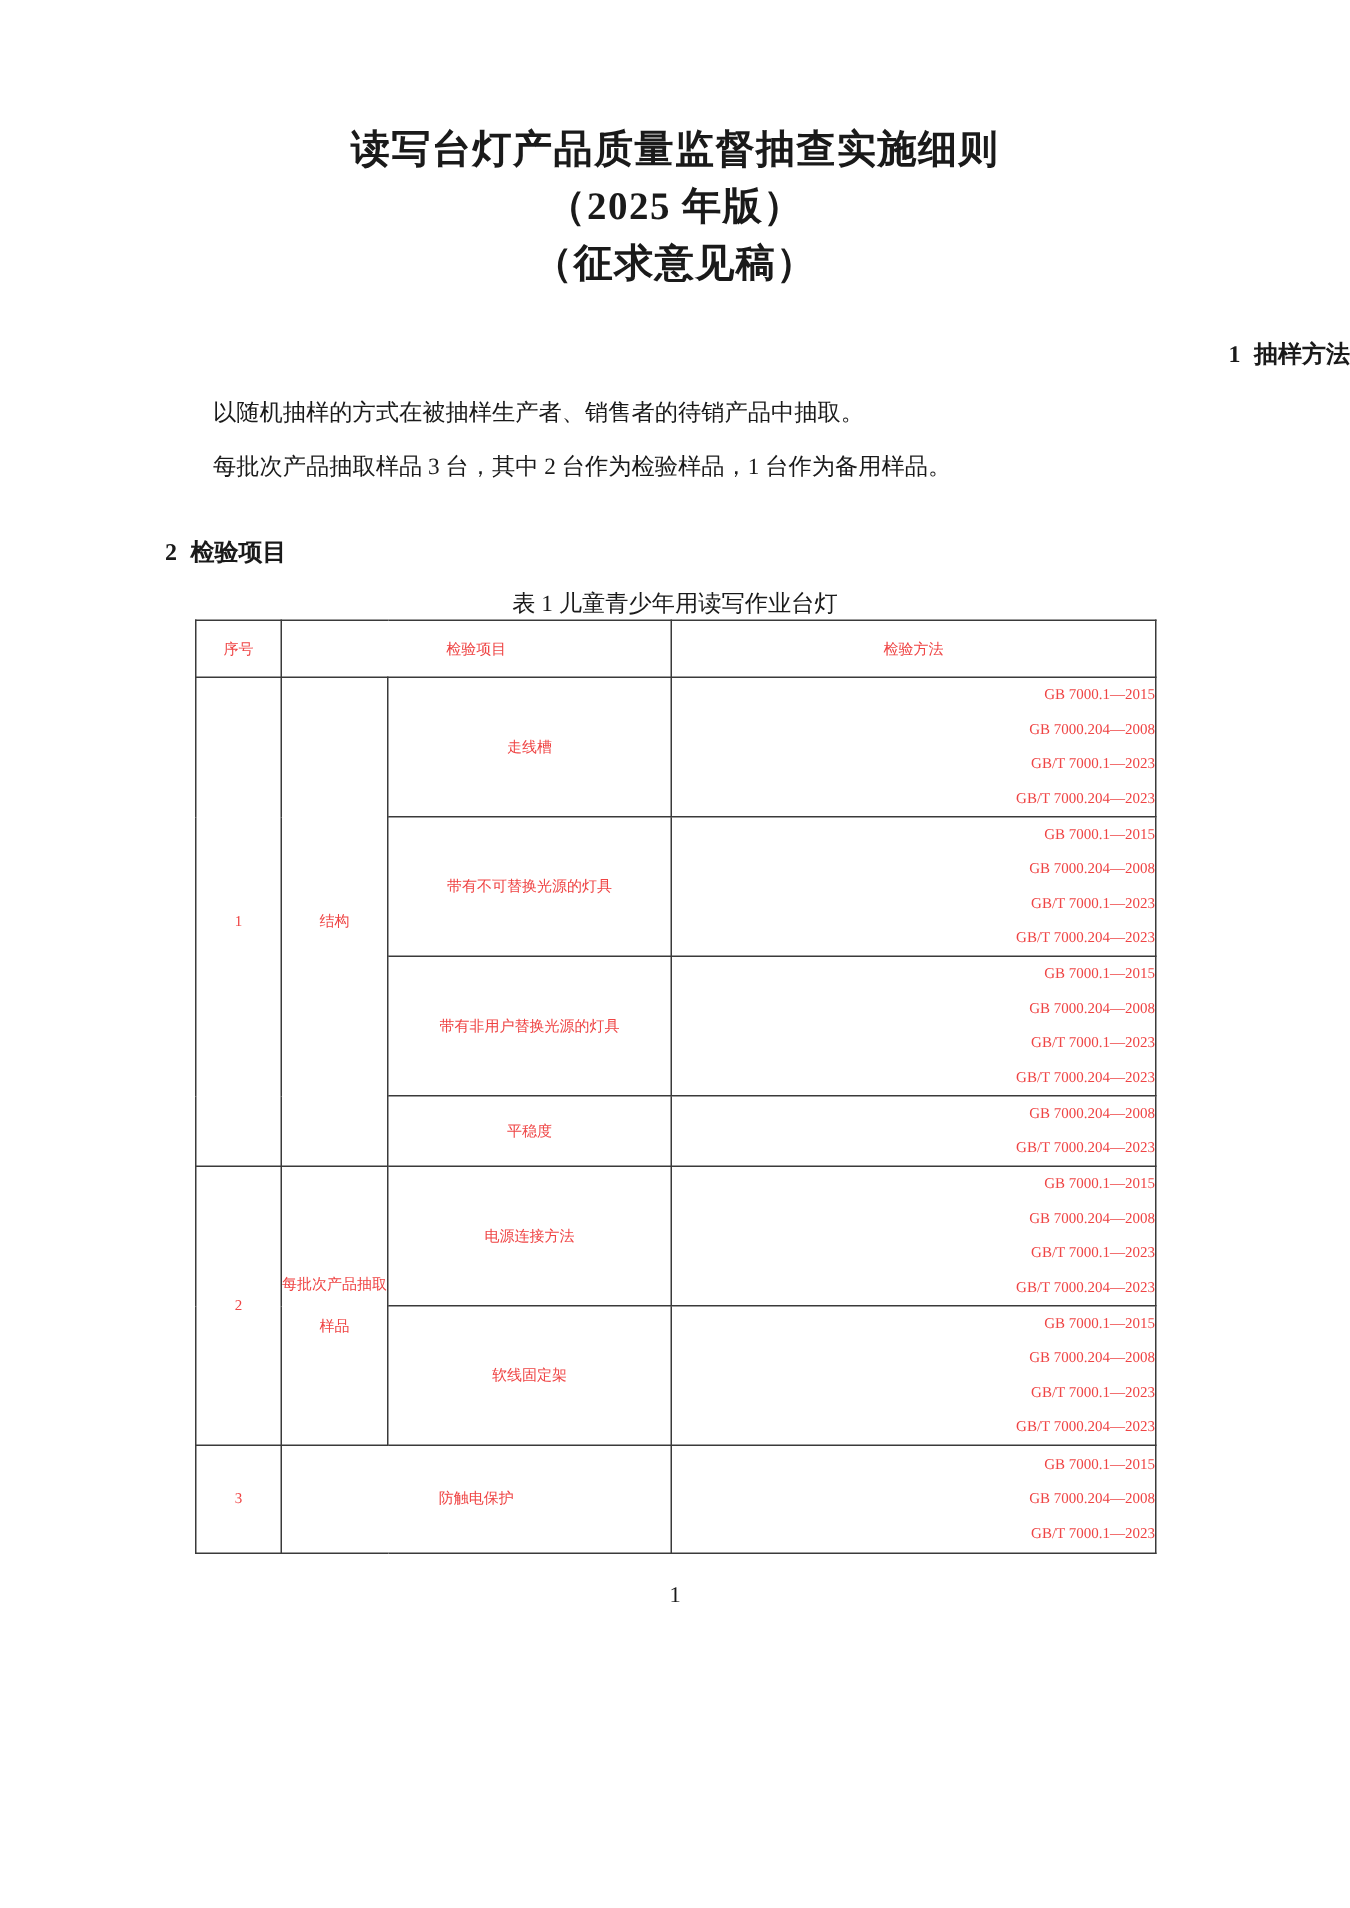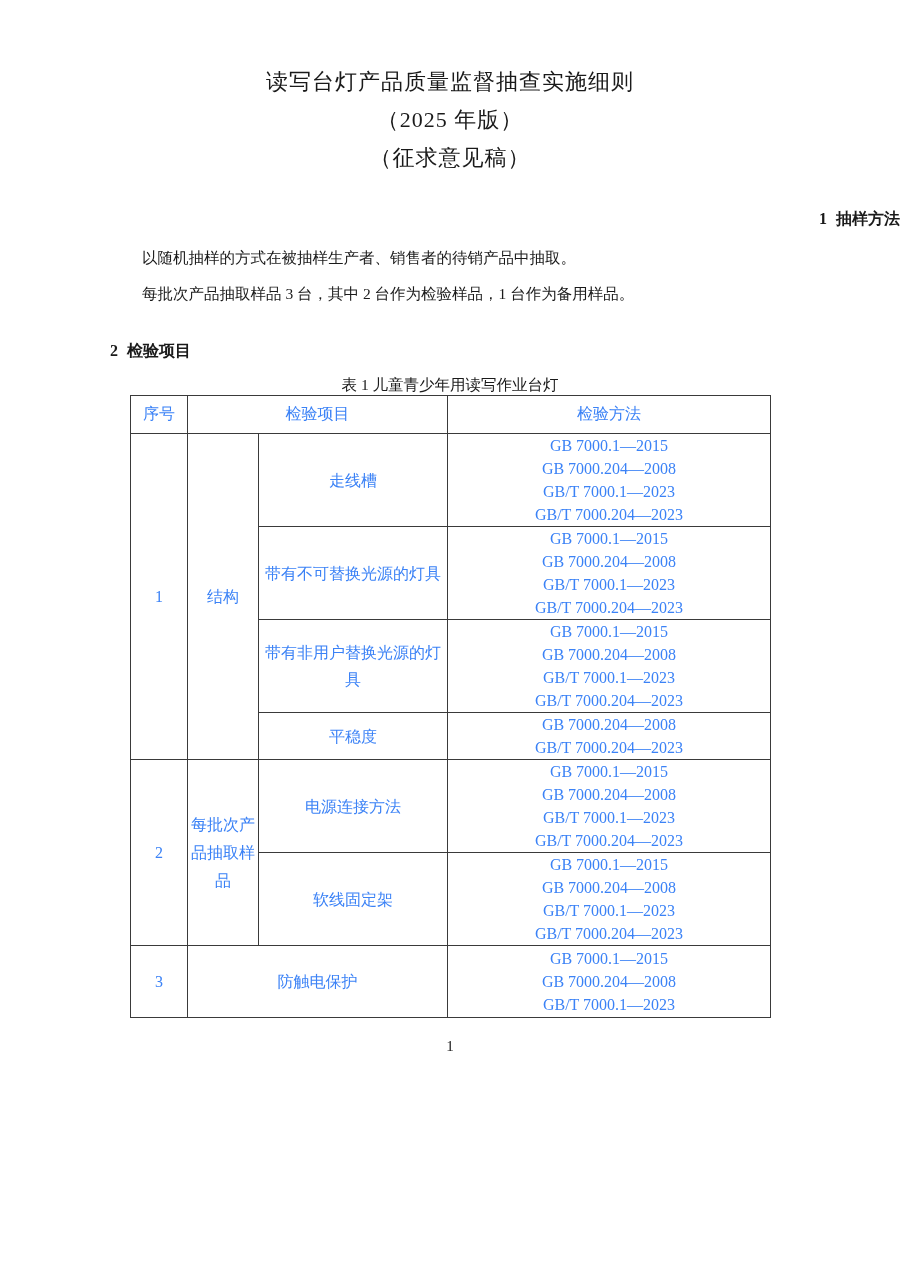--- a/index.html
+++ b/index.html
@@ -10,24 +10,24 @@
     color: #1a1a1a;
     overflow: hidden;
   }
   .page {
     position: relative;
     width: 900px; height: 1272px;
     background: #ffffff;
   }
   
   .title-block {
-    padding-top: 63px;
+    padding-top: 81px;
     text-align: center;
-    font-weight: 400;
-    font-size: 22px;
+    font-weight: 700;
+    font-size: 26px;
     line-height: 38px;
     letter-spacing: 1px;
   }
   
   .sec-heading {
     font-family: "Liberation Sans", "DejaVu Sans", sans-serif;
     font-weight: 700;
     font-size: 16px;
     line-height: 22px;
     margin: 0 0 0 110px;
@@ -49,38 +49,38 @@
     text-align: center;
     font-size: 15.5px;
     line-height: 20px;
   }
   
   table.spec {
     border-collapse: collapse;
     table-layout: fixed;
     margin: 0 0 0 130px;
     width: 640px;
-    font-size: 16px;
-    color: #3b82f6;
+    font-size: 10px;
+    color: #ef4444;
   }
   table.spec th, table.spec td {
     border: 1.5px solid #3a3a3a;
     text-align: center;
     vertical-align: middle;
     font-weight: normal;
     padding: 0;
   }
   table.spec thead tr { height: 38px; }
   tr.h4 { height: 93px; }
   tr.h2 { height: 46px; }
   tr.h3 { height: 72px; }
   td.cat { padding: 0 8px; line-height: 28px; }
   td.item { padding: 0 14px; line-height: 27px; }
   td.methods { padding: 0 4px; }
-  td.methods div { line-height: 23px; white-space: nowrap; }
+  td.methods div { line-height: 23px; white-space: nowrap; text-align: right; }
   
   .page-number {
     margin: 18px 0 0 130px;
     width: 640px;
     text-align: center;
     font-size: 15px;
     line-height: 20px;
   }
 </style>
 </head>

